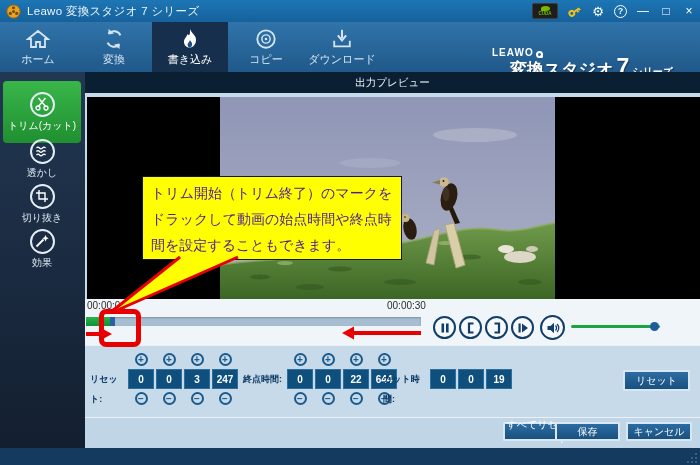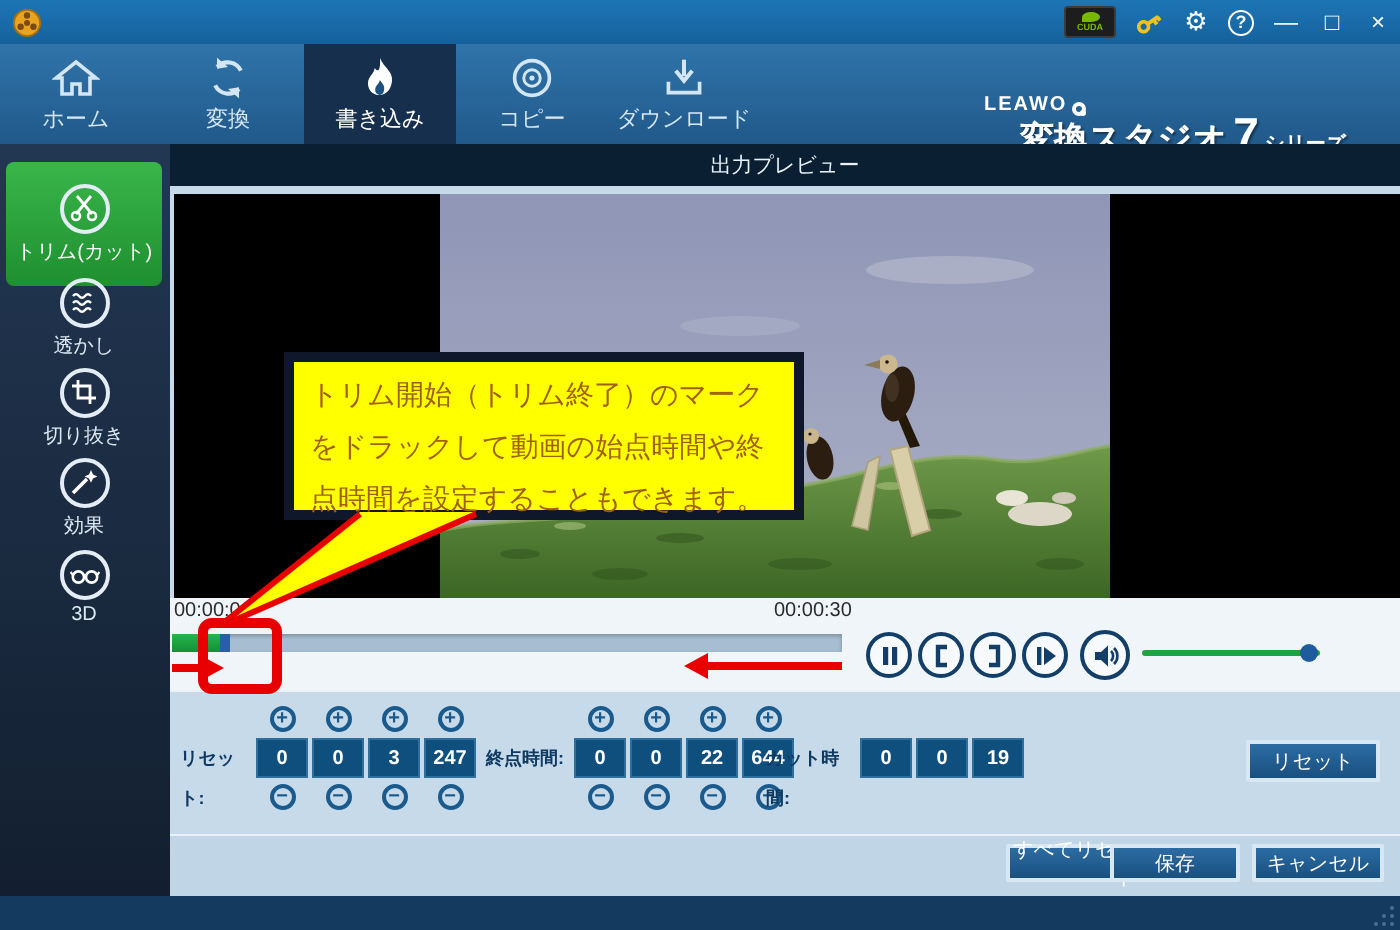--- a/index.html
+++ b/index.html
@@ -86,38 +86,39 @@
     color:#fff; font-size:10px; display:flex; align-items:center; justify-content:center; border-radius:1px;text-align:right; }
   .footer-strip { position:absolute; left:0; top:345px; width:615px; height:31px; background:#c0d6e6;
     border-top:1px solid #e9f1f7; }
 
   
   .statusbar { position:absolute; left:0; top:448px; width:700px; height:17px; background:#153a60; }
   .grip { position:absolute; right:2px; bottom:2px; }
 
   
   .callout { position:absolute; left:142px; top:176px; width:260px; height:84px; background:#ffff00;
-    border:5px solid #0f172a; padding:3px 8px; font-size:14px; line-height:26px; color:#a16207; z-index:40; }
+    border:1px solid #0f172a; padding:3px 8px; font-size:14px; line-height:26px; color:#4c1d95; z-index:40; }
   .anno-svg { position:absolute; left:0; top:0; width:700px; height:465px; z-index:45; pointer-events:none; }
   .red-square { position:absolute; left:99px; top:309px; width:42px; height:38px; border:5px solid #e80000;
     border-radius:7px; z-index:50; }
 </style>
 </head>
 <body>
 
 <div class="window">
 
   <div class="titlebar">
     <svg class="app-icon" viewBox="0 0 16 16">
       <circle cx="8" cy="8" r="7" fill="#e8a41f" stroke="#a86d10" stroke-width="1"></circle>
       <circle cx="8" cy="8" r="1.6" fill="#7a4a10"></circle>
       <circle cx="8" cy="4" r="1.7" fill="#7a4a10"></circle>
       <circle cx="4.6" cy="10" r="1.7" fill="#7a4a10"></circle>
       <circle cx="11.4" cy="10" r="1.7" fill="#7a4a10"></circle>
     </svg>
+    <span class="title-text">Leawo 変換スタジオ 7 シリーズ</span>
     <div class="tb-right">
       <div class="cuda-badge">
         <span class="cuda-eye"></span>
         <span class="cuda-text">CUDA</span>
       </div>
       <svg width="15" height="15" viewBox="0 0 16 16">
         <g transform="rotate(-35 8 8)" stroke="#f2c21a" stroke-width="2" fill="none">
           <circle cx="4.5" cy="8" r="2.6"></circle>
           <path d="M7.2 8 H14 M11 8 V11 M13.5 8 V10.3"></path>
         </g>
@@ -210,30 +211,20 @@
       <span class="s-label">切り抜き</span>
     </div>
     <div class="side-item" style="top:146px">
       <span class="s-circle">
         <svg width="14" height="14" viewBox="0 0 14 14">
           <path d="M1.5 12.5 L8.5 5.5" stroke="#fff" stroke-width="1.8"></path>
           <path d="M10.5 1 l1 2.2 2.2 1 -2.2 1 -1 2.2 -1 -2.2 -2.2 -1 2.2 -1 Z" fill="#fff"></path>
         </svg>
       </span>
       <span class="s-label">効果</span>
-    </div>
-    <div class="side-item" style="top:191px">
-      <span class="s-circle">
-        <svg width="15" height="14" viewBox="0 0 15 14">
-          <circle cx="4.2" cy="7.5" r="2.8" fill="none" stroke="#fff" stroke-width="1.3"></circle>
-          <circle cx="10.8" cy="7.5" r="2.8" fill="none" stroke="#fff" stroke-width="1.3"></circle>
-          <path d="M7 7 q0.5 -1.2 1 0 M1.4 6.5 L0.3 5 M13.6 6.5 L14.7 5" stroke="#fff" stroke-width="1.1" fill="none"></path>
-        </svg>
-      </span>
-      <span class="s-label">3D</span>
     </div>
   </div>
 
   <div class="main">
     <div class="preview-header">
       <span>出力プレビュー</span>
     </div>
 
     <div class="video-area">
       <div class="video-frame">

